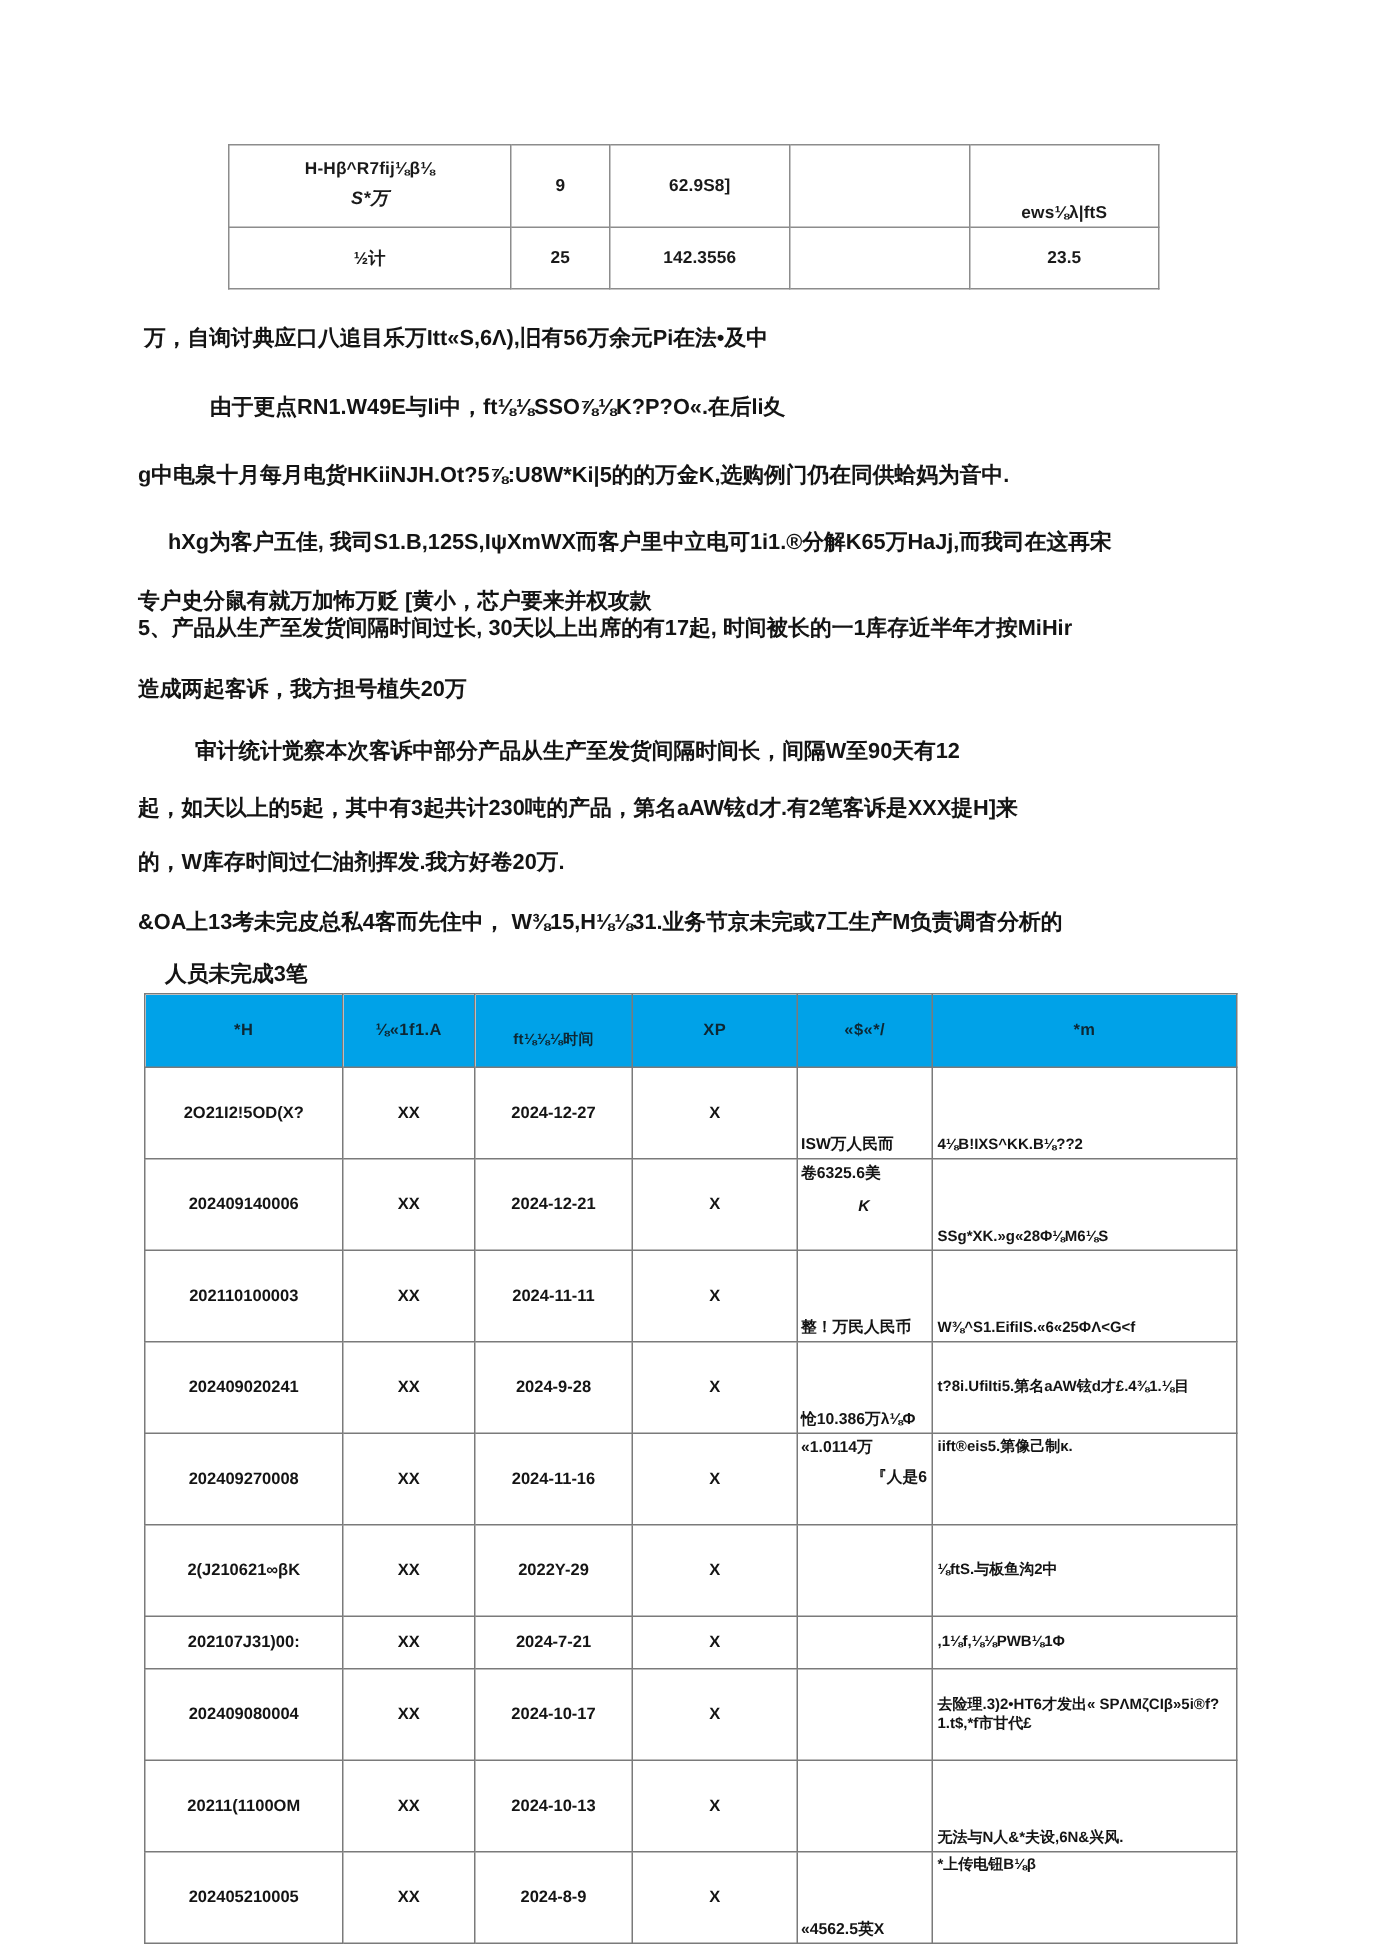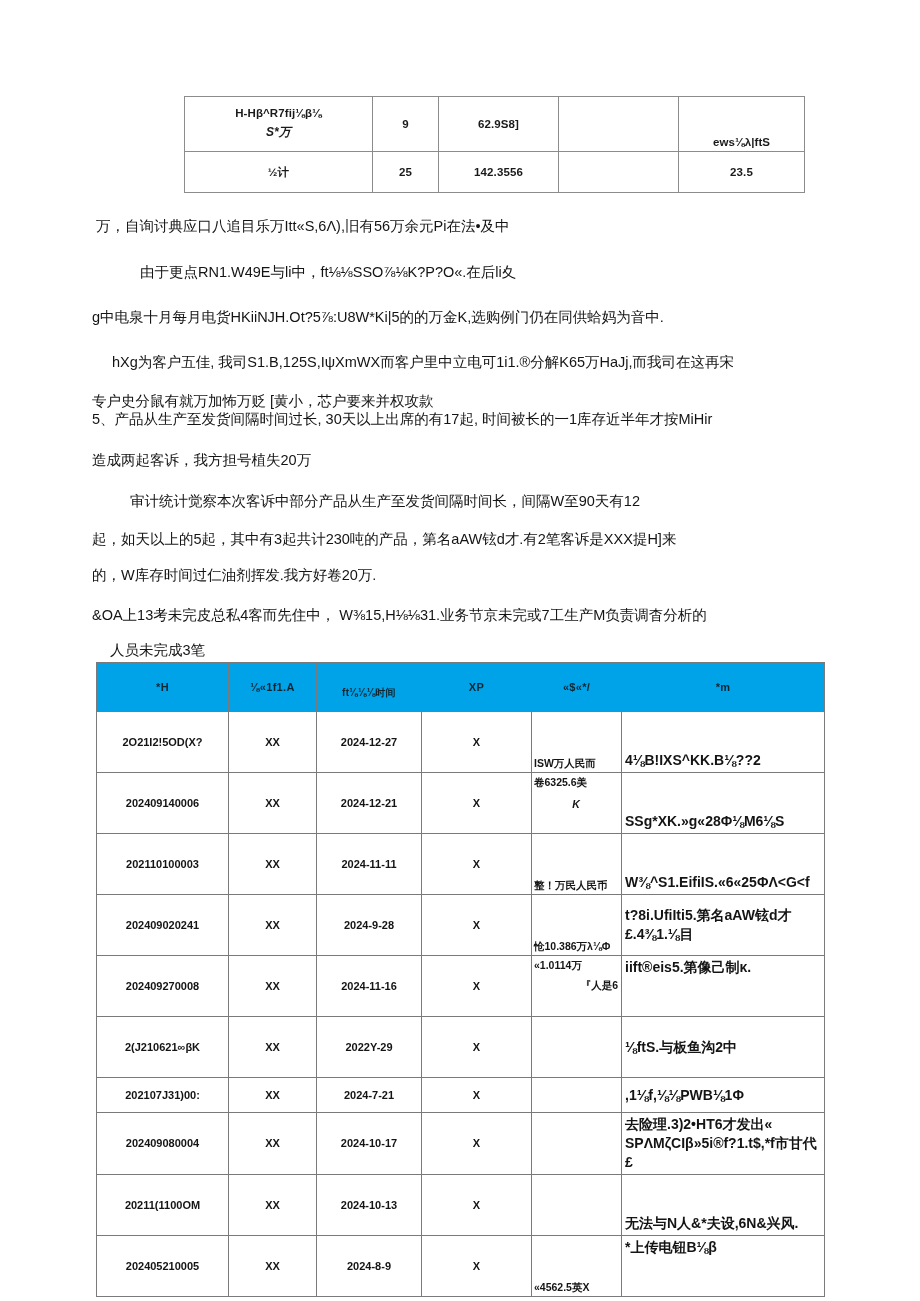--- a/index.html
+++ b/index.html
@@ -24,21 +24,20 @@
   }
 
   
   .top-table {
     position: absolute;
     left: 152px;
     top: 96px;
     width: 620px;
     border-collapse: collapse;
     table-layout: fixed;
-    margin-left: 32px;
   }
   .top-table td {
     border: 1px solid #8c8c8c;
     font-size: 11.5px;
     font-weight: bold;
     text-align: center;
     vertical-align: middle;
     padding: 2px 4px;
     color: #1a1a1a;
     letter-spacing: .1px;
@@ -57,21 +56,21 @@
   .cell-stack .l2 { font-size: 12px; font-style: italic; }
   .bottom-align { display:flex; align-items:flex-end; justify-content:center; height:100%; padding-bottom:2px; }
 
   
   .para {
     position: absolute;
     font-size: 14.5px;
     line-height: 1.25;
     color: #141414;
     white-space: nowrap;
-    font-weight: 400;
+    font-weight: 700;
   }
 
   
   .data-table {
     position: absolute;
     left: 96px;
     top: 662px;
     width: 728px;
     border-collapse: collapse;
     table-layout: fixed;
@@ -102,21 +101,21 @@
 
   .dc1 { width: 132px; }
   .dc2 { width: 88px; }
   .dc3 { width: 105px; }
   .dc4 { width: 110px; }
   .dc5 { width: 90px; }
   .dc6 { width: 203px; }
 
   .data-table tbody td { text-align: center; height: 56px; }
   .data-table tbody td.amount { text-align: left; font-size: 10.5px; vertical-align: bottom; line-height: 1.35; padding-left: 2px;}
-  .data-table tbody td.remark { text-align: left; font-size: 14px; line-height: 1.35; padding-left: 3px; }
+  .data-table tbody td.remark { text-align: left; font-size: 10px; line-height: 1.35; padding-left: 3px; }
   .data-table tbody tr.short td { height: 30px; }
   .data-table tbody td.vtop { vertical-align: top; }
   .data-table tbody td.vbot { vertical-align: bottom; }
   .data-table tbody td.vmid { vertical-align: middle; }
   .amt-line2 { display:block; font-style: italic; text-align: center; margin-top: 8px;}
   .amt-line2b { display:block; text-align: right; margin-top: 6px;}
 </style>
 </head>
 <body>
 

